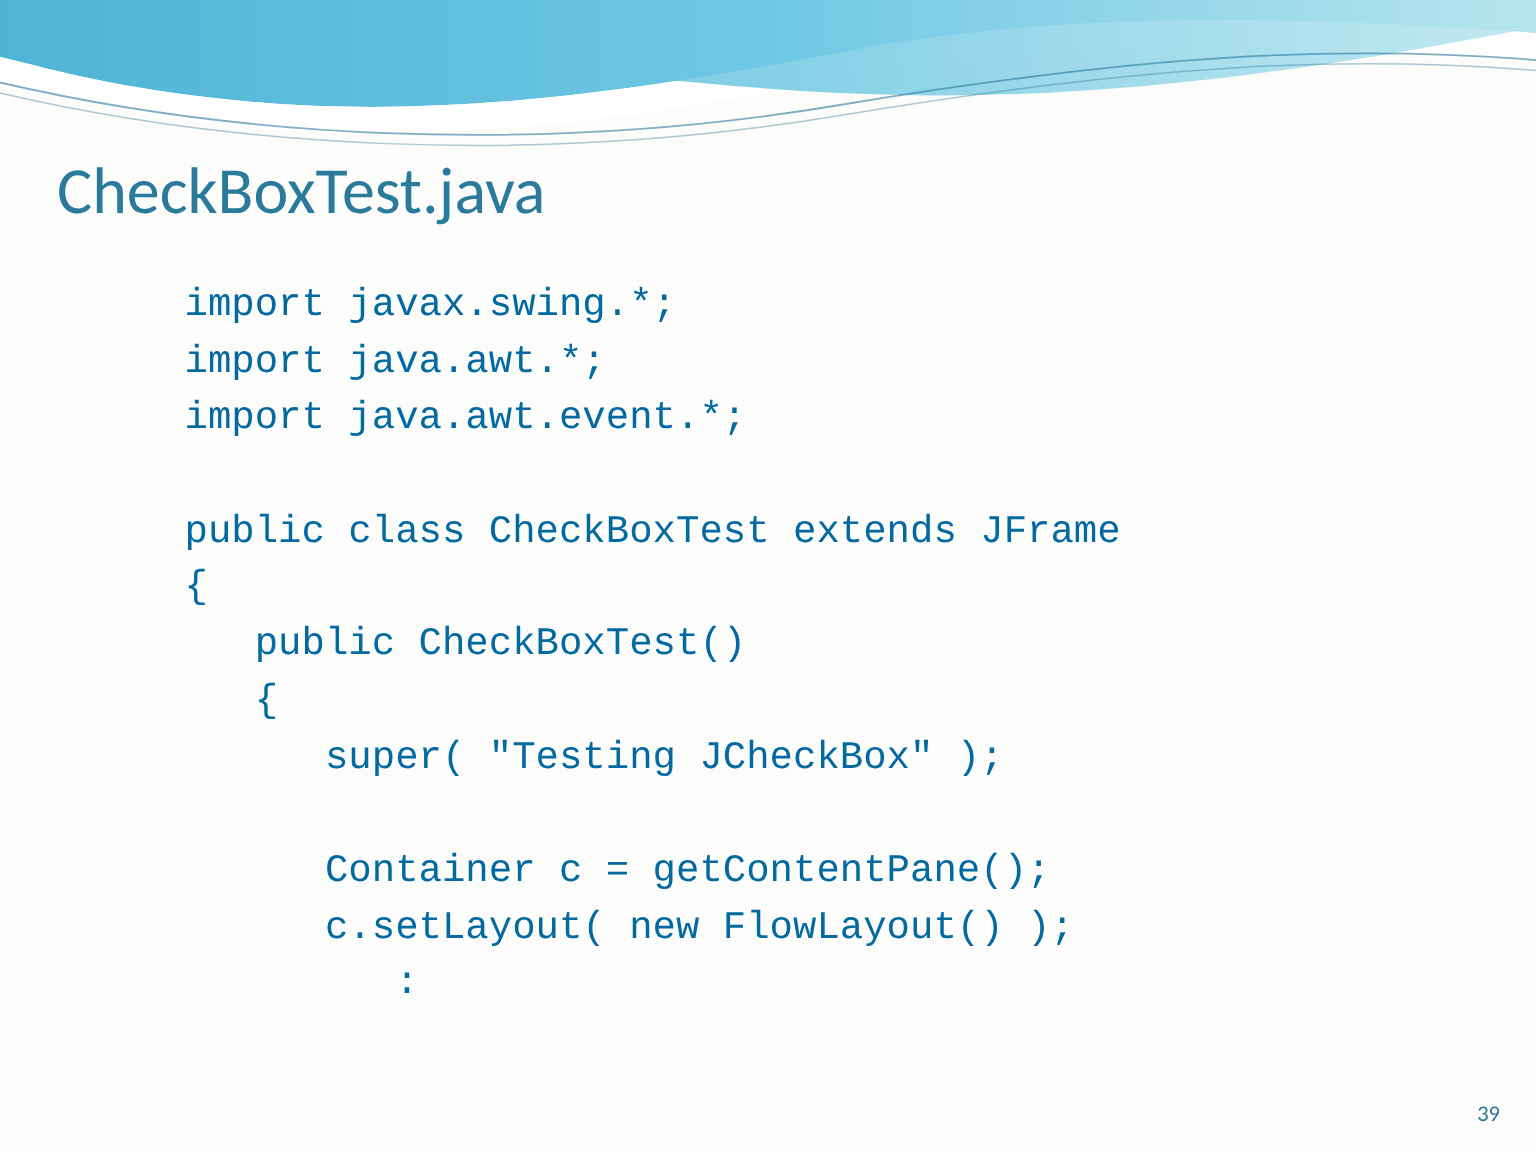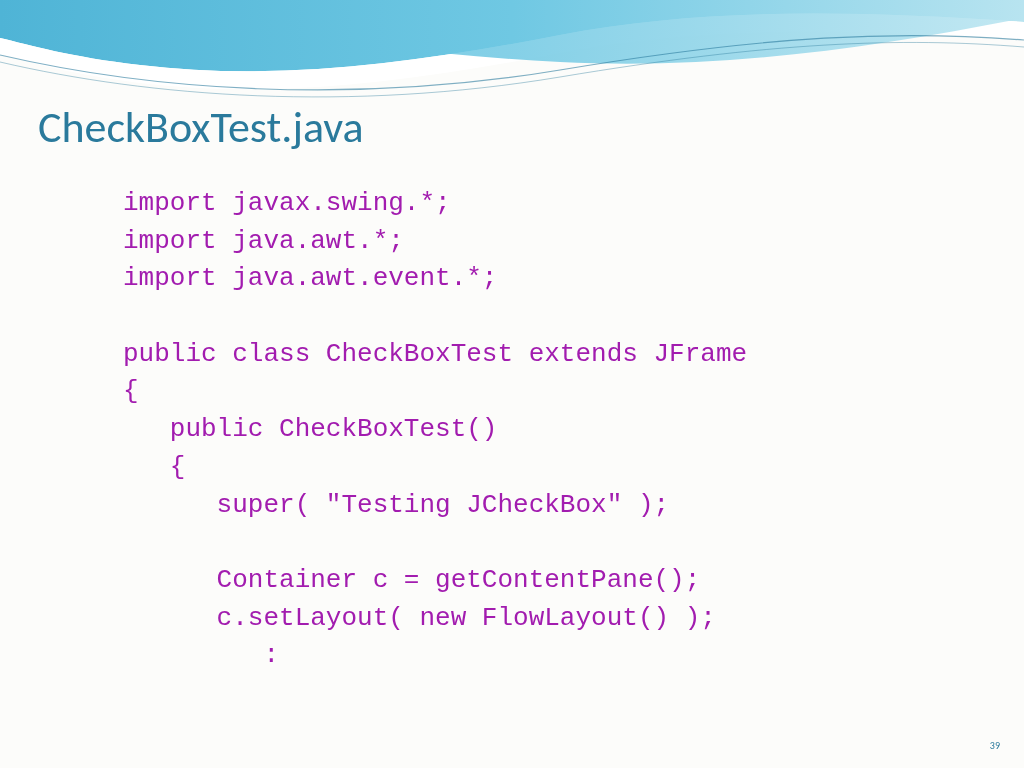--- a/index.html
+++ b/index.html
@@ -24,28 +24,28 @@
       color: #2a7a9c;
       font-family: Calibri, 'Segoe UI', sans-serif;
     }
     .code-block {
       position: absolute;
       left: 123px;
       top: 185px;
       font-family: 'Courier New', Courier, monospace;
       font-size: 26px;
       line-height: 1.45;
-      color: #a21caf;
+      color: #0369a1;
       white-space: pre;
     }
     .page-number {
       position: absolute;
       right: 24px;
       bottom: 16px;
-      font-size: 10px;
+      font-size: 15px;
       color: #2a7a9c;
       font-family: Calibri, 'Segoe UI', sans-serif;
     }
   </style>
 </head>
 <body>
 
 <svg class="wave-decoration" viewBox="0 0 1024 120" preserveAspectRatio="none">
   <defs>
     <linearGradient id="waveGrad" x1="0%" y1="0%" x2="100%" y2="0%">

